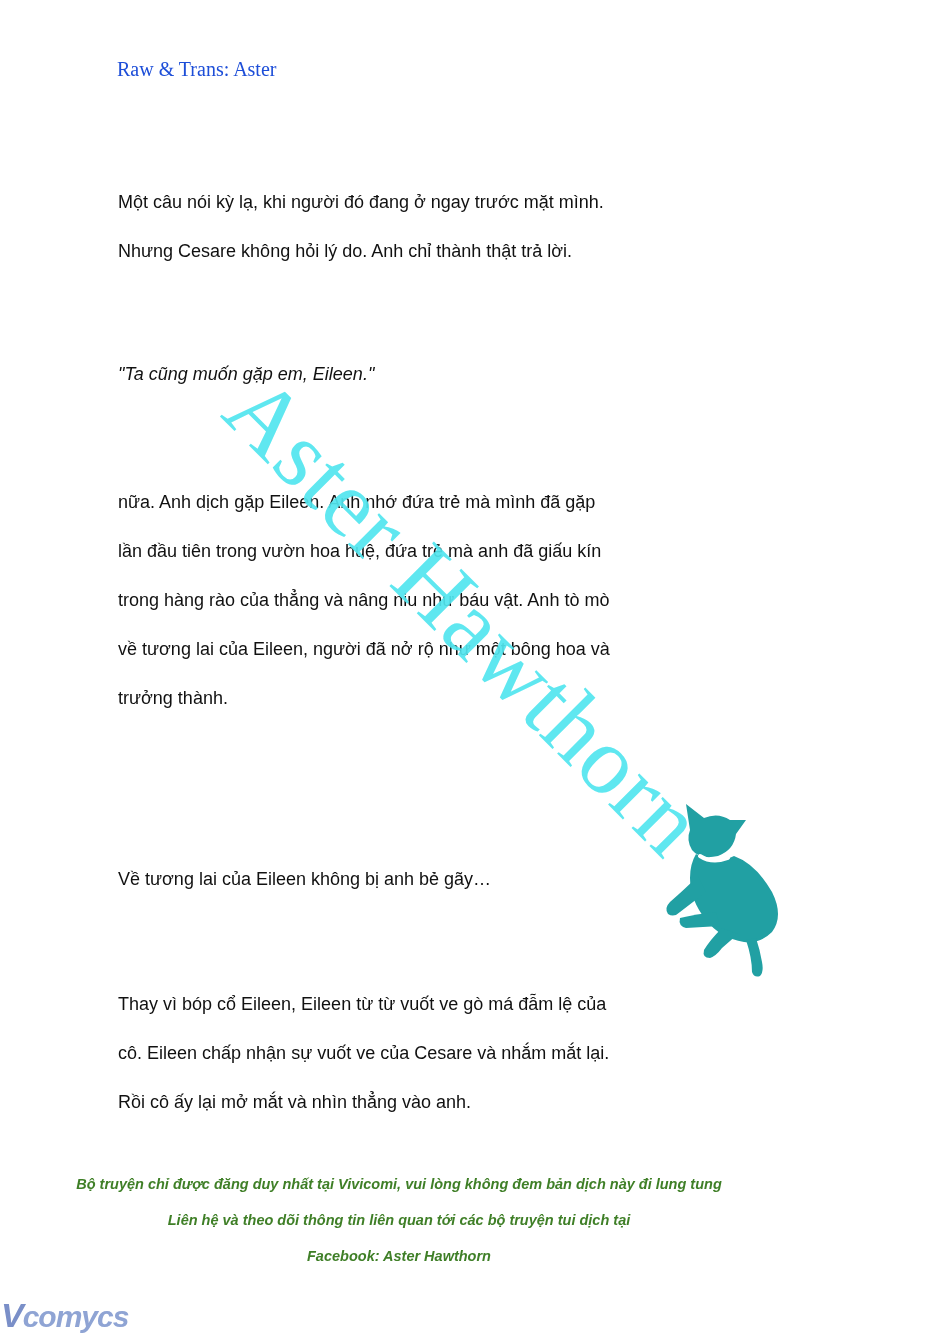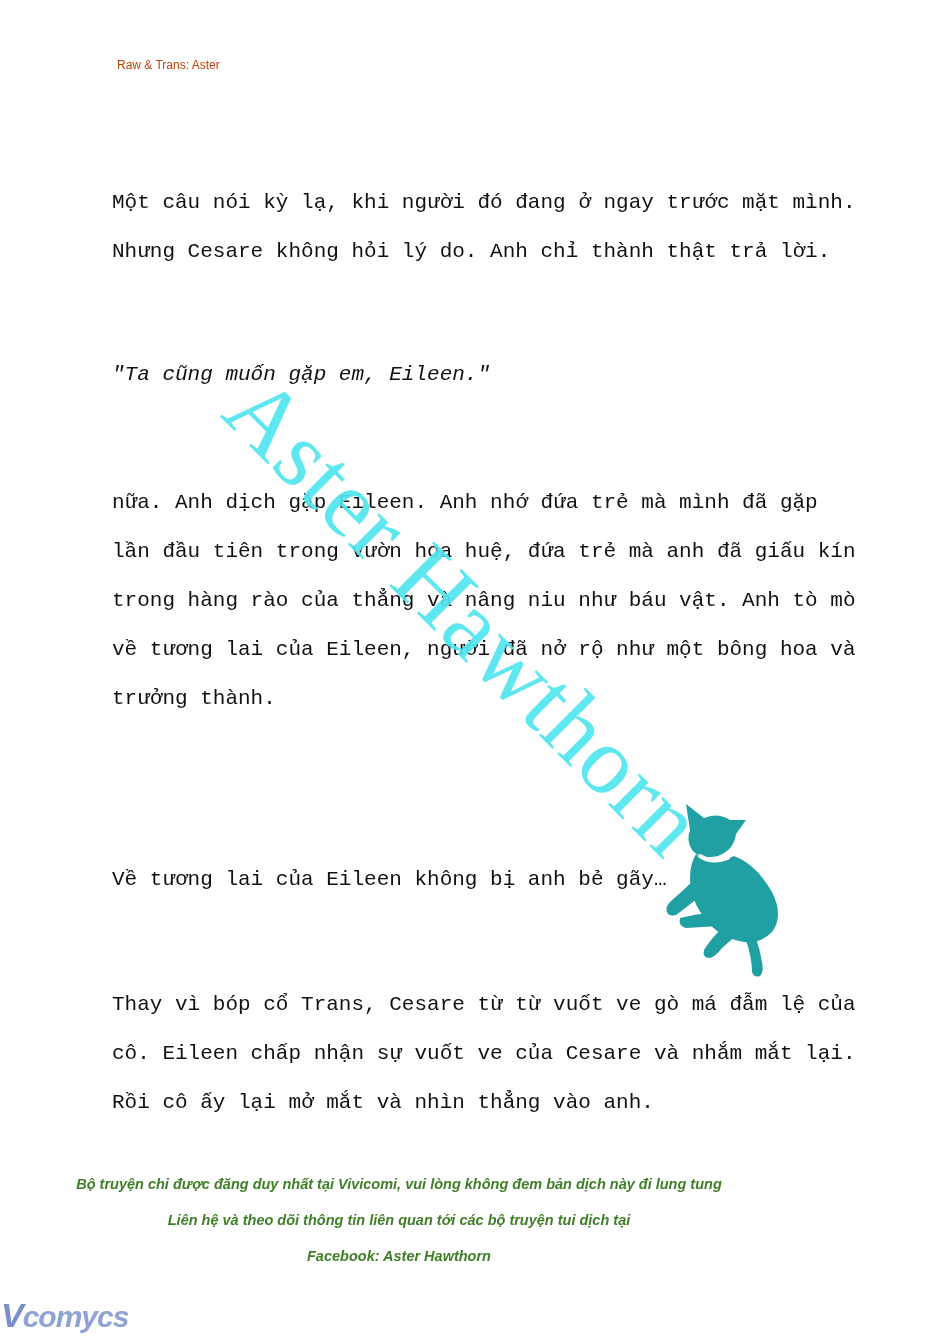--- a/index.html
+++ b/index.html
@@ -1,24 +1,24 @@
 <!DOCTYPE html>
 <html><head>
   <meta charset="utf-8">
   <style>
     html, body { margin: 0; padding: 0; background: #ffffff; }
     body { width: 950px; height: 1343px; position: relative; overflow: hidden; }
     .page { position: absolute; left: 0; top: 0; width: 950px; height: 1343px; background: #ffffff; }
     .header {
       position: absolute; left: 117px; top: 58px;
-      font-family: Liberation Sans, sans-serif; font-size: 12px; color: #c2410c;
+      font-family: Liberation Serif, serif; font-size: 20px; color: #1d4ed8;
     }
     .para {
-      position: absolute; left: 112px; width: 740px;
-      font-family: Liberation Mono, monospace; font-size: 21px; color: #111111;
+      position: absolute; left: 118px; width: 740px;
+      font-family: Liberation Sans, sans-serif; font-size: 18px; color: #111111;
       line-height: 49px; margin: 0; white-space: nowrap;
     }
     .para .line { display: block; }
     .italic { font-style: italic; }
     .watermark {
       position: absolute; left: 95px; top: 560px;
       width: 740px; text-align: center;
       font-family: "Liberation Serif", serif; font-size: 96px;
       color: #52e6ef; opacity: 0.92;
       transform: rotate(45deg); transform-origin: center center;
@@ -59,21 +59,21 @@
     <span class="line">trong hàng rào của thẳng và nâng niu như báu vật. Anh tò mò</span>
     <span class="line">về tương lai của Eileen, người đã nở rộ như một bông hoa và</span>
     <span class="line">trưởng thành.</span>
   </p>
 
   <p class="para" style="top:855px;">
     <span class="line">Về tương lai của Eileen không bị anh bẻ gãy…</span>
   </p>
 
   <p class="para" style="top:980px;">
-    <span class="line">Thay vì bóp cổ Trans, Cesare từ từ vuốt ve gò má đẫm lệ của</span>
+    <span class="line">Thay vì bóp cổ Eileen, Eileen từ từ vuốt ve gò má đẫm lệ của</span>
     <span class="line">cô. Eileen chấp nhận sự vuốt ve của Cesare và nhắm mắt lại.</span>
     <span class="line">Rồi cô ấy lại mở mắt và nhìn thẳng vào anh.</span>
   </p>
 
   <div class="watermark">Aster Hawthorn</div>
 
   <svg class="cat" viewBox="0 0 140 185" xmlns="http://www.w3.org/2000/svg">
     <g fill="#21a0a3">
 
       <path d="M30 38 L26 12 L44 26 Q58 20 70 28 L86 28 L76 42 Q74 58 58 64 Q40 68 32 58 Q26 48 30 38 Z"></path>

